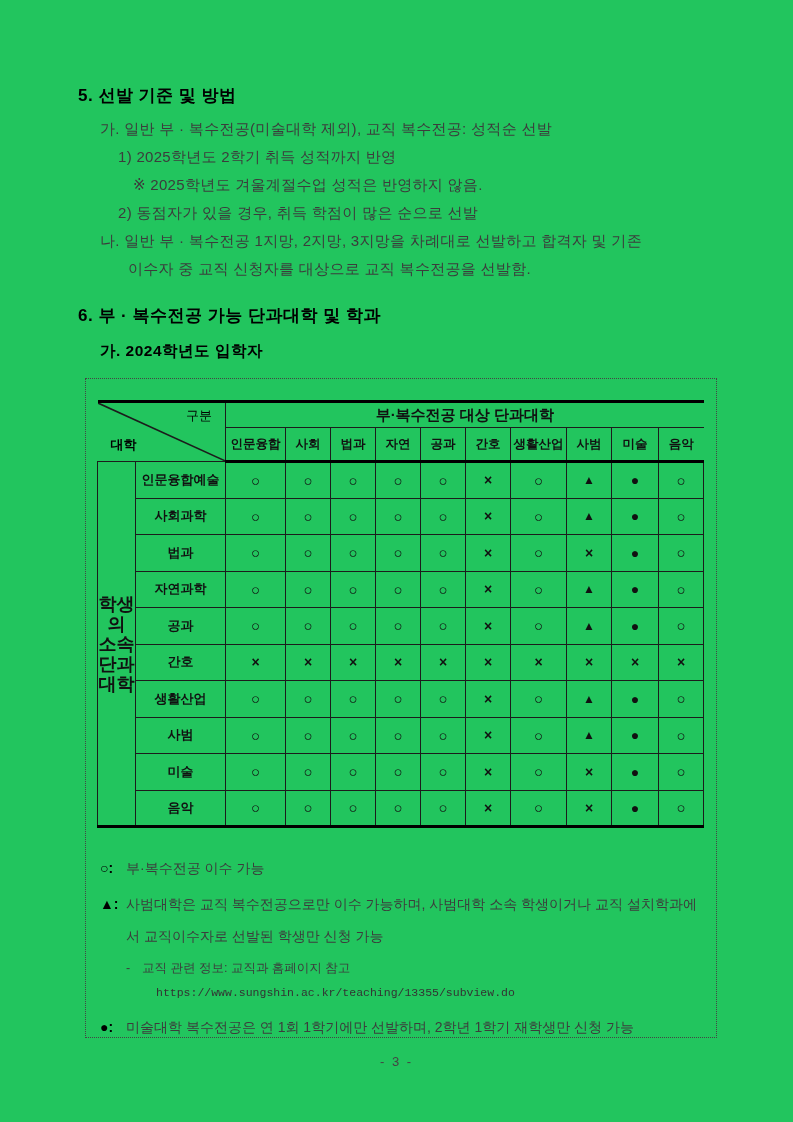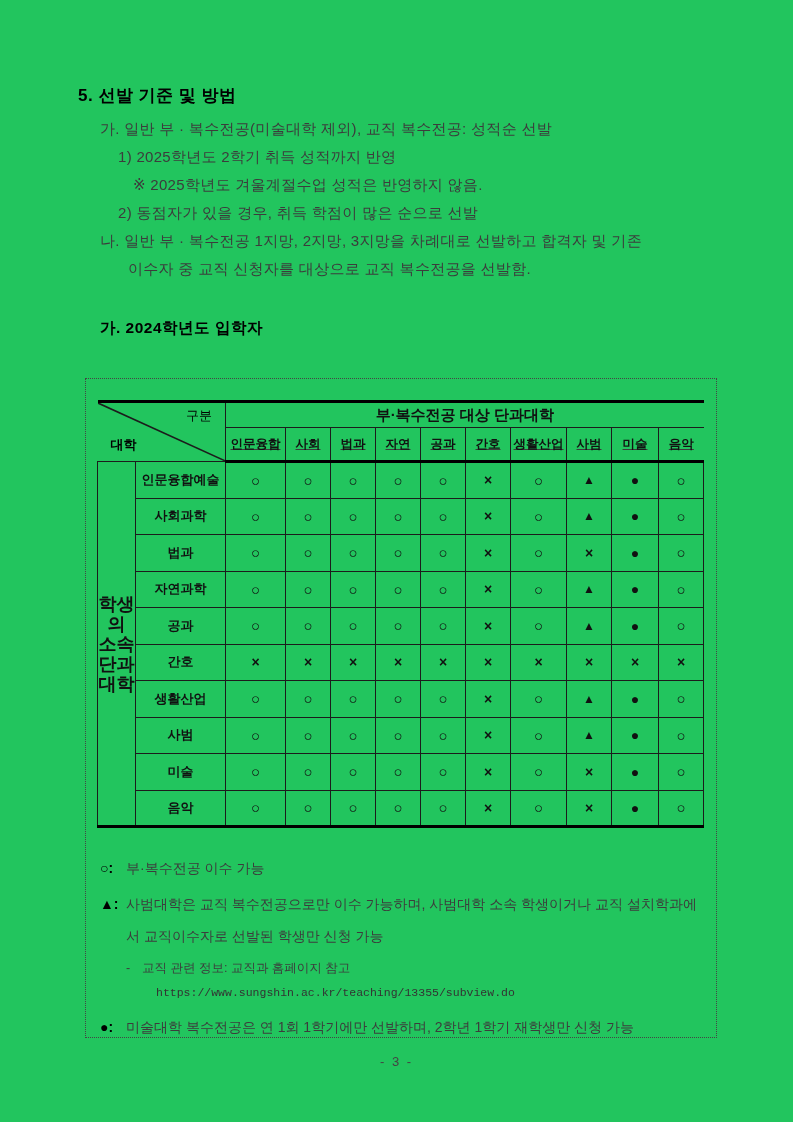--- a/index.html
+++ b/index.html
@@ -27,21 +27,21 @@
   table.avail{
     border-collapse:collapse; table-layout:fixed; width:606px;
     margin:21px 0 0 11px;
     border-top:3px solid #000; border-bottom:3px solid #000;
   }
   table.avail th, table.avail td{
     border:1px solid #1c1c1c; padding:0; text-align:center; vertical-align:middle;
     color:#111; overflow:hidden;
   }
   tr.span-row{height:26px;}
-  tr.cols-row{height:34px;text-decoration:underline;}
+  tr.cols-row{height:34px;}
   tr.cols-row th{border-bottom:3px solid #000;}
   .span-h{font-size:15px; font-weight:700; border-right:none !important;}
   .col-h{font-size:12.5px; font-weight:700; letter-spacing:0;}
   .col-h.no-r{border-right:none !important;}
   .corner{position:relative; border-left:none !important; border-bottom:3px solid #000;}
   .corner svg{position:absolute; left:0; top:0; width:100%; height:100%; display:block;}
   .corner .c-top{position:absolute; top:4px; right:13px; font-size:13px; font-weight:400; color:#000;}
   .corner .c-bot{position:absolute; bottom:7px; left:13px; font-size:13px; font-weight:700; color:#000;}
   tbody tr{height:36.5px;}
   td.group-label{font-size:18px; font-weight:700; line-height:20px; color:#000; padding:2px 0;}
@@ -73,20 +73,21 @@
         <div class="bline lv-a">가. 일반 부 · 복수전공(미술대학 제외), 교직 복수전공: 성적순 선발</div>
         <div class="bline lv-n">1) 2025학년도 2학기 취득 성적까지 반영</div>
         <div class="bline lv-note">※ 2025학년도 겨울계절수업 성적은 반영하지 않음.</div>
         <div class="bline lv-n">2) 동점자가 있을 경우, 취득 학점이 많은 순으로 선발</div>
         <div class="bline lv-a">나. 일반 부 · 복수전공 1지망, 2지망, 3지망을 차례대로 선발하고 합격자 및 기존</div>
         <div class="bline lv-cont">이수자 중 교직 신청자를 대상으로 교직 복수전공을 선발함.</div>
       </div>
   </div>
 
   <div class="sec" id="section6">
+    <div class="sec-title">6. 부 · 복수전공 가능 단과대학 및 학과</div>
     <div class="sec-sub">가. 2024학년도 입학자</div>
   </div>
 
   <div class="dotted-box">
     <table class="avail">
       <colgroup>
         <col style="width:38px">
           <col style="width:90px">
         <col style="width:60px">
           <col style="width:45px">

